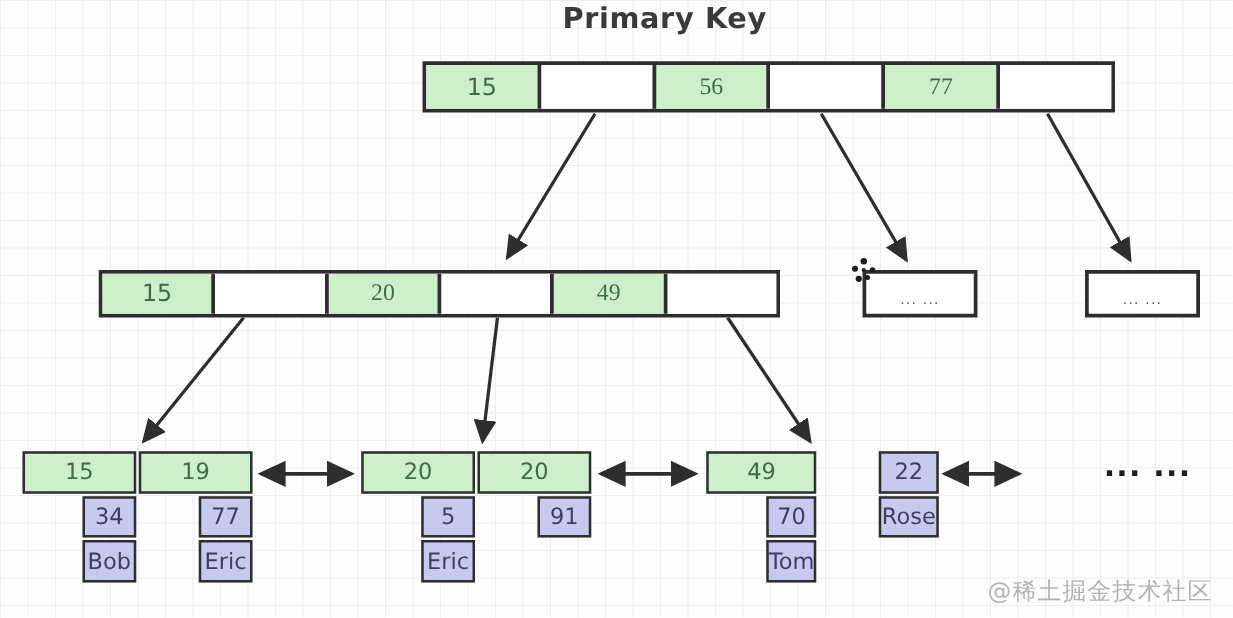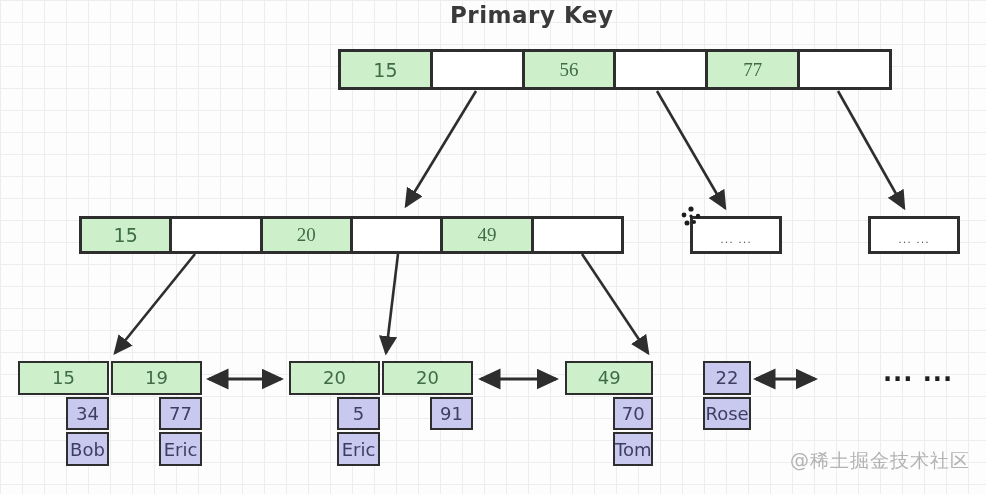--- a/index.html
+++ b/index.html
@@ -60,21 +60,21 @@
   }
   .leaf .cell.key{background:var(--key-cell-fill);color:var(--key-cell-text);}
   .leaf .cell.data{background:var(--data-cell-fill);color:var(--data-cell-text);margin-left:48px;}
 
   .more-ellipsis{
     position:absolute;left:878px;top:360px;width:80px;height:30px;
     font-size:24px;font-weight:bold;color:#1d1d1d;text-align:center;
     letter-spacing:1px;line-height:26px;
   }
   .watermark{
-    position:absolute;right:16px;bottom:20px;
+    position:absolute;right:16px;bottom:8px;
     font-size:19px;color:var(--watermark-text);letter-spacing:1px;
   }
   .cursor-icon{position:absolute;left:678px;top:203px;}
 </style>
 </head>
 <body>
 
 <div class="canvas">
 
   <div class="title">Primary Key</div>

